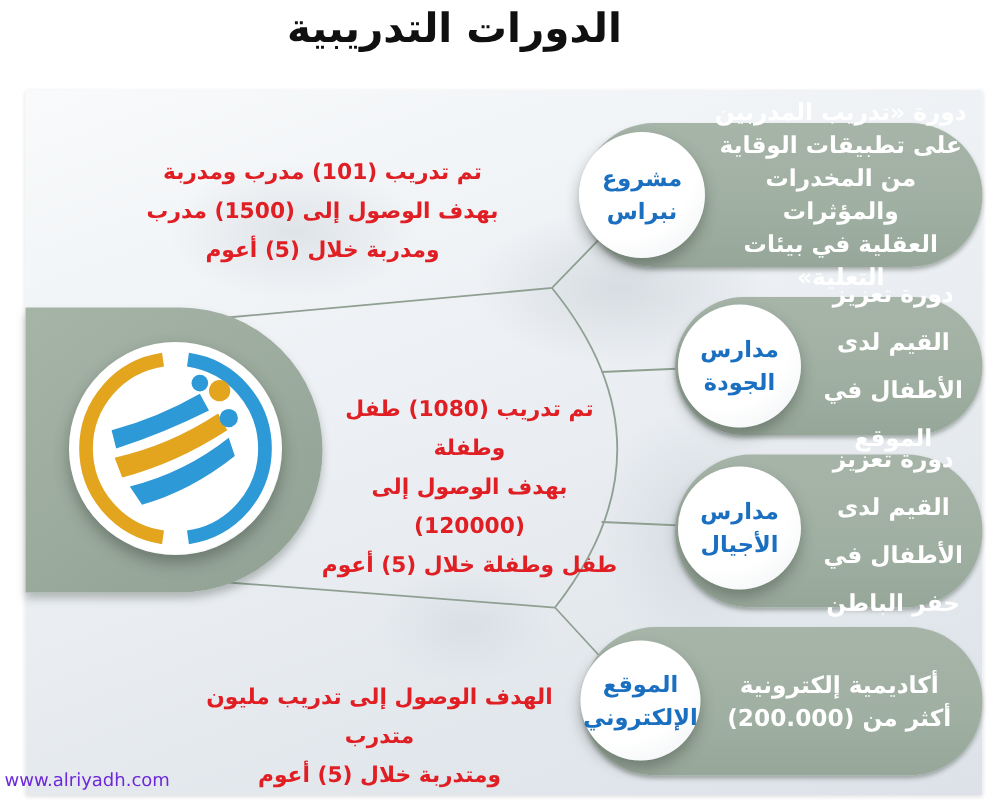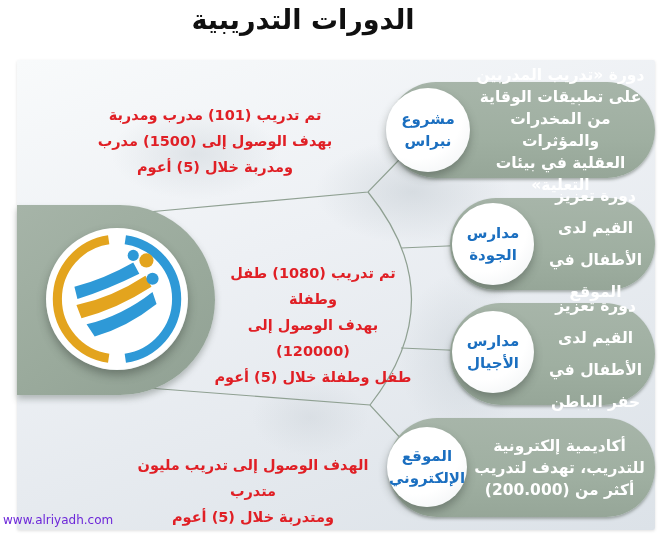--- a/index.html
+++ b/index.html
@@ -155,21 +155,20 @@
     </div>
   </div>
   <div class="node-circle c3" dir="rtl">
     <span class="line">مدارس</span>
     <span class="line">الأجيال</span>
   </div>
 
   <div class="node-panel p4">
     <div class="node-desc" dir="rtl">
       <span class="line">أكاديمية إلكترونية</span>
-      <span class="line">للتدريب، تهدف لتدريب</span>
       <span class="line">أكثر من (200.000)</span>
     </div>
   </div>
   <div class="node-circle c4" dir="rtl">
     <span class="line">الموقع</span>
     <span class="line">الإلكتروني</span>
   </div>
 
 </div>
 

